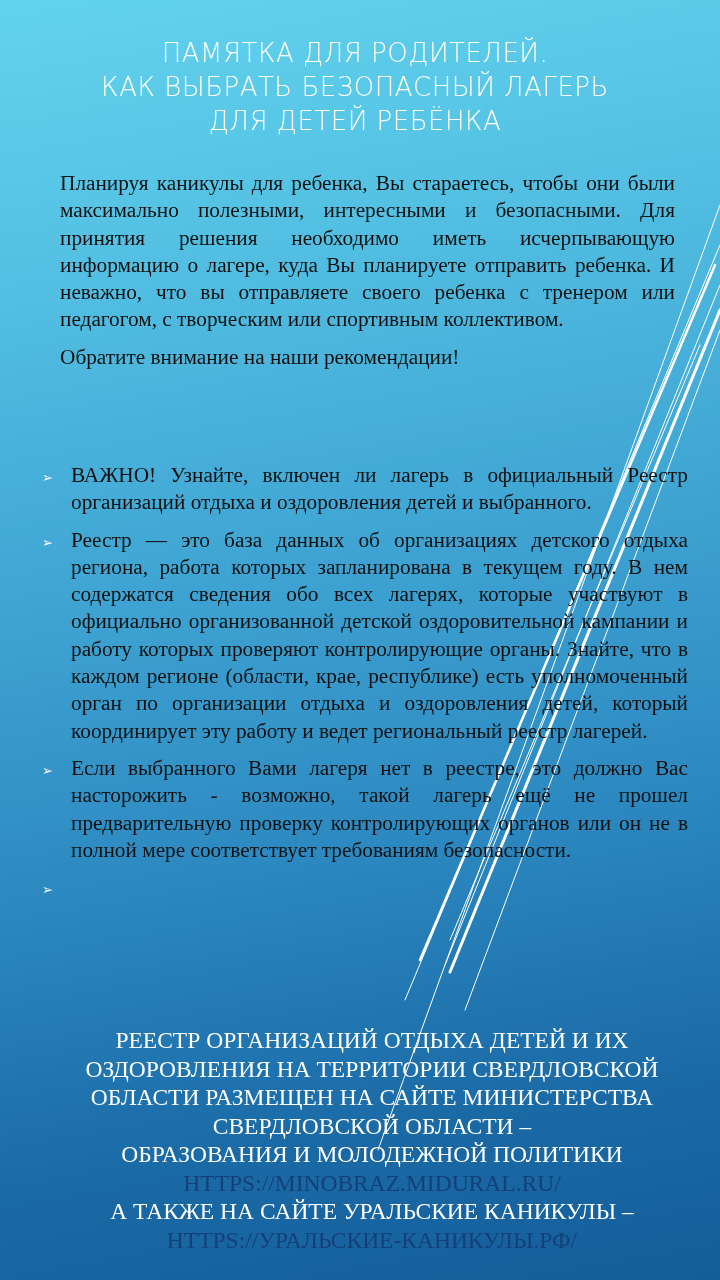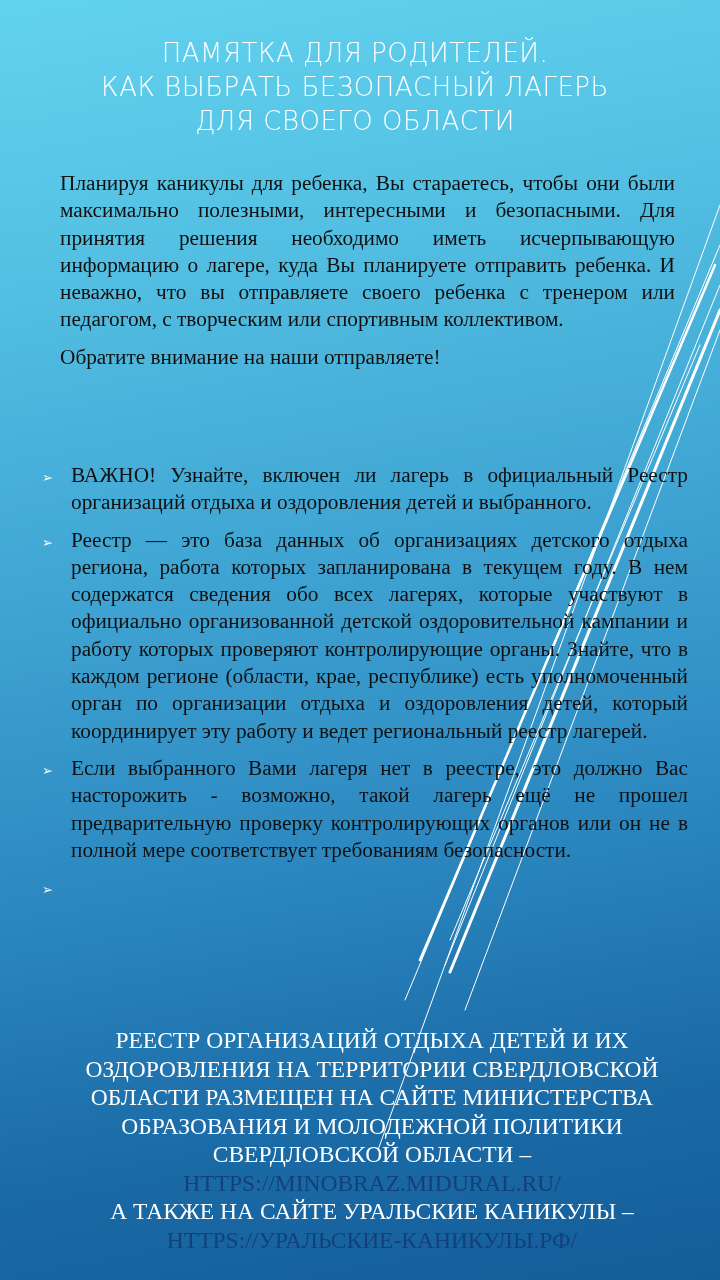--- a/index.html
+++ b/index.html
@@ -50,26 +50,26 @@
     <line x1="720" y1="285" x2="445" y2="965" stroke-width="1"></line>
     <line x1="720" y1="310" x2="450" y2="972" stroke-width="3"></line>
     <line x1="720" y1="330" x2="465" y2="1010" stroke-width="1"></line>
     <line x1="700" y1="345" x2="450" y2="940" stroke-width="1"></line>
   </g>
 </svg>
 
 <div class="title">
   <div>ПАМЯТКА ДЛЯ РОДИТЕЛЕЙ.</div>
   <div>КАК ВЫБРАТЬ БЕЗОПАСНЫЙ  ЛАГЕРЬ</div>
-  <div>ДЛЯ СВОЕГО ОБЛАСТИ</div>
+  <div>ДЛЯ ДЕТЕЙ РЕБЁНКА</div>
 </div>
 
 <div class="intro">
   <p>Планируя каникулы для ребенка, Вы стараетесь, чтобы они были максимально полезными, интересными и безопасными. Для принятия решения необходимо иметь исчерпывающую информацию о лагере, куда Вы планируете отправить ребенка. И неважно, что вы отправляете своего ребенка с тренером или педагогом, с творческим или спортивным коллективом.</p>
-  <p class="note">Обратите внимание на наши отправляете!</p>
+  <p class="note">Обратите внимание на наши рекомендации!</p>
 </div>
 
 <ul class="bullets">
   <li>
     <span class="arrow">➢</span>
     <span>ВАЖНО! Узнайте, включен ли лагерь в официальный Реестр организаций отдыха и оздоровления детей и выбранного.</span>
   </li>
   <li>
     <span class="arrow">➢</span>
     <span>Реестр — это база данных об организациях детского отдыха региона, работа которых запланирована в текущем году. В нем содержатся сведения обо всех лагерях, которые участвуют в официально организованной детской оздоровительной кампании и работу которых проверяют контролирующие органы. Знайте, что в каждом регионе (области, крае, республике) есть уполномоченный орган по организации отдыха и оздоровления детей, который координирует эту работу и ведет региональный реестр лагерей.</span>
@@ -80,18 +80,18 @@
   </li>
   <li>
     <span class="arrow">➢</span>
   </li>
 </ul>
 
 <div class="footer">
   <div>РЕЕСТР ОРГАНИЗАЦИЙ ОТДЫХА ДЕТЕЙ И ИХ</div>
   <div>ОЗДОРОВЛЕНИЯ НА ТЕРРИТОРИИ СВЕРДЛОВСКОЙ</div>
   <div>ОБЛАСТИ РАЗМЕЩЕН НА САЙТЕ МИНИСТЕРСТВА</div>
+  <div>СВЕРДЛОВСКОЙ ОБЛАСТИ –</div>
   <div>ОБРАЗОВАНИЯ И МОЛОДЕЖНОЙ ПОЛИТИКИ</div>
-  <div>СВЕРДЛОВСКОЙ ОБЛАСТИ –</div>
   <div class="link">HTTPS://MINOBRAZ.MIDURAL.RU/</div>
   <div>А ТАКЖЕ НА САЙТЕ УРАЛЬСКИЕ КАНИКУЛЫ –</div>
   <div class="link">HTTPS://УРАЛЬСКИЕ-КАНИКУЛЫ.РФ/</div>
 </div>
 
 </body></html>

